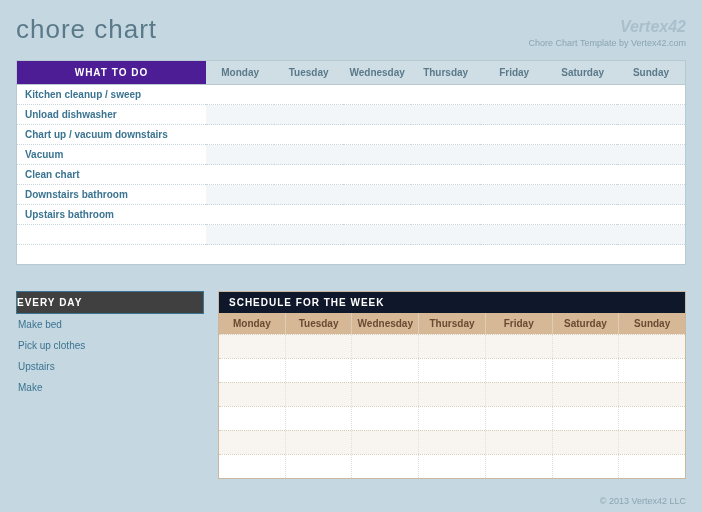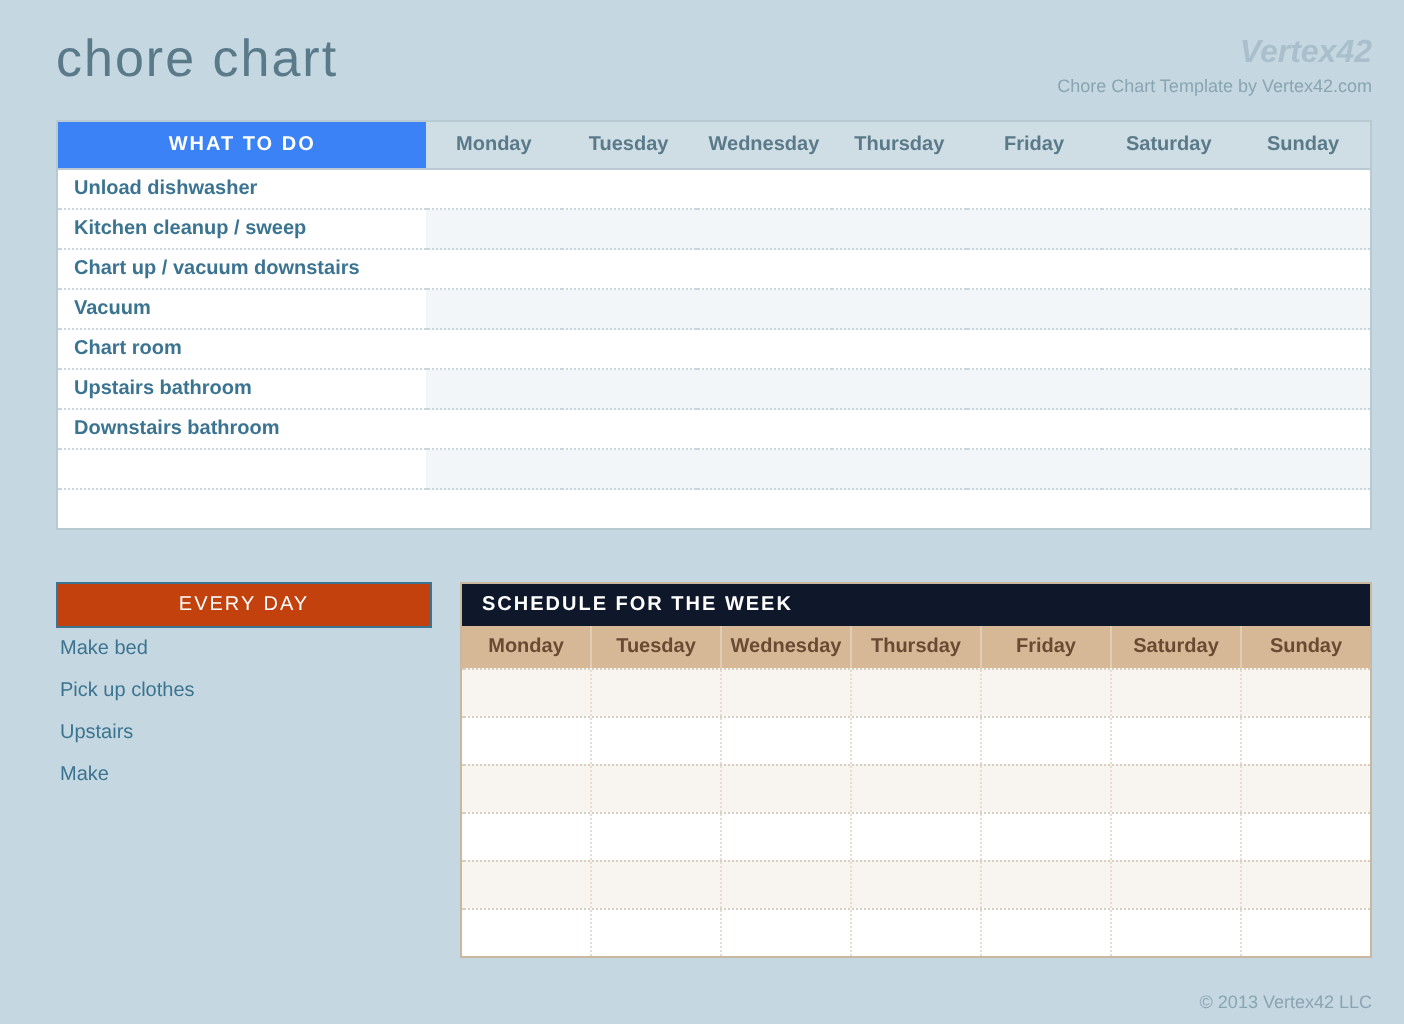--- a/index.html
+++ b/index.html
@@ -6,21 +6,21 @@
   body {
     width: 702px;
     height: 512px;
     background: #c5d7e0;
     font-family: Arial, Helvetica, sans-serif;
     font-size: 11px;
     position: relative;
     overflow: hidden;
   }
   .page {
-    padding: 14px 16px 10px 28px;
+    padding: 14px 16px 10px 16px;
   }
   .header {
     display: flex;
     justify-content: space-between;
     align-items: flex-start;
     margin-bottom: 12px;
   }
   .title {
     color: #5a7a8a;
     font-size: 26px;
@@ -50,21 +50,21 @@
     border-collapse: collapse;
   }
   .main-table th {
     font-size: 10px;
     font-weight: bold;
     padding: 6px 4px;
     text-align: center;
     border-bottom: 1px solid #b8c9d2;
   }
   .th-what {
-    background: #3b82f6;
+    background: #4c1d95;
     color: #fff;
     width: 188px;
     text-align: center;
     letter-spacing: 1px;
   }
   .th-day {
     background: #cfdde5;
     color: #5a7a8a;
     width: 68px;
   }
@@ -79,25 +79,25 @@
   .main-table td.chore { font-weight: bold; }
   .lower {
     display: flex;
     margin-top: 26px;
     gap: 14px;
   }
   .everyday {
     width: 188px;
   }
   .ed-header {
-    background: #c2410c;
+    background: #404040;
     color: #fff;
     font-size: 10px;
-    font-weight: normal;
-    text-align: center;
+    font-weight: bold;
+    text-align: left;
     padding: 5px 0;
     letter-spacing: 1px;
     border: 1px solid #3b7491;
   }
   .ed-item {
     color: #3b7491;
     font-size: 10px;
     padding: 5px 4px 5px 2px;
   }
   .schedule {
@@ -170,81 +170,81 @@
         <th class="th-day">Tuesday</th>
         <th class="th-day">Wednesday</th>
         <th class="th-day">Thursday</th>
         <th class="th-day">Friday</th>
         <th class="th-day">Saturday</th>
         <th class="th-day">Sunday</th>
       </tr>
     </thead>
     <tbody id="chore-body">
         <tr>
+          <td class="chore">Kitchen cleanup / sweep</td>
+          <td class="cell"></td>
+          <td class="cell"></td>
+          <td class="cell"></td>
+          <td class="cell"></td>
+          <td class="cell"></td>
+          <td class="cell"></td>
+          <td class="cell"></td>
+        </tr>
+        <tr>
           <td class="chore">Unload dishwasher</td>
           <td class="cell"></td>
           <td class="cell"></td>
           <td class="cell"></td>
           <td class="cell"></td>
           <td class="cell"></td>
           <td class="cell"></td>
           <td class="cell"></td>
         </tr>
         <tr>
-          <td class="chore">Kitchen cleanup / sweep</td>
-          <td class="cell"></td>
-          <td class="cell"></td>
-          <td class="cell"></td>
-          <td class="cell"></td>
-          <td class="cell"></td>
-          <td class="cell"></td>
-          <td class="cell"></td>
-        </tr>
-        <tr>
           <td class="chore">Chart up / vacuum downstairs</td>
           <td class="cell"></td>
           <td class="cell"></td>
           <td class="cell"></td>
           <td class="cell"></td>
           <td class="cell"></td>
           <td class="cell"></td>
           <td class="cell"></td>
         </tr>
         <tr>
           <td class="chore">Vacuum</td>
           <td class="cell"></td>
           <td class="cell"></td>
           <td class="cell"></td>
           <td class="cell"></td>
           <td class="cell"></td>
           <td class="cell"></td>
           <td class="cell"></td>
         </tr>
         <tr>
-          <td class="chore">Chart room</td>
+          <td class="chore">Clean chart</td>
+          <td class="cell"></td>
+          <td class="cell"></td>
+          <td class="cell"></td>
+          <td class="cell"></td>
+          <td class="cell"></td>
+          <td class="cell"></td>
+          <td class="cell"></td>
+        </tr>
+        <tr>
+          <td class="chore">Downstairs bathroom</td>
           <td class="cell"></td>
           <td class="cell"></td>
           <td class="cell"></td>
           <td class="cell"></td>
           <td class="cell"></td>
           <td class="cell"></td>
           <td class="cell"></td>
         </tr>
         <tr>
           <td class="chore">Upstairs bathroom</td>
-          <td class="cell"></td>
-          <td class="cell"></td>
-          <td class="cell"></td>
-          <td class="cell"></td>
-          <td class="cell"></td>
-          <td class="cell"></td>
-          <td class="cell"></td>
-        </tr>
-        <tr>
-          <td class="chore">Downstairs bathroom</td>
           <td class="cell"></td>
           <td class="cell"></td>
           <td class="cell"></td>
           <td class="cell"></td>
           <td class="cell"></td>
           <td class="cell"></td>
           <td class="cell"></td>
         </tr>
         <tr>
           <td class="chore"></td>

